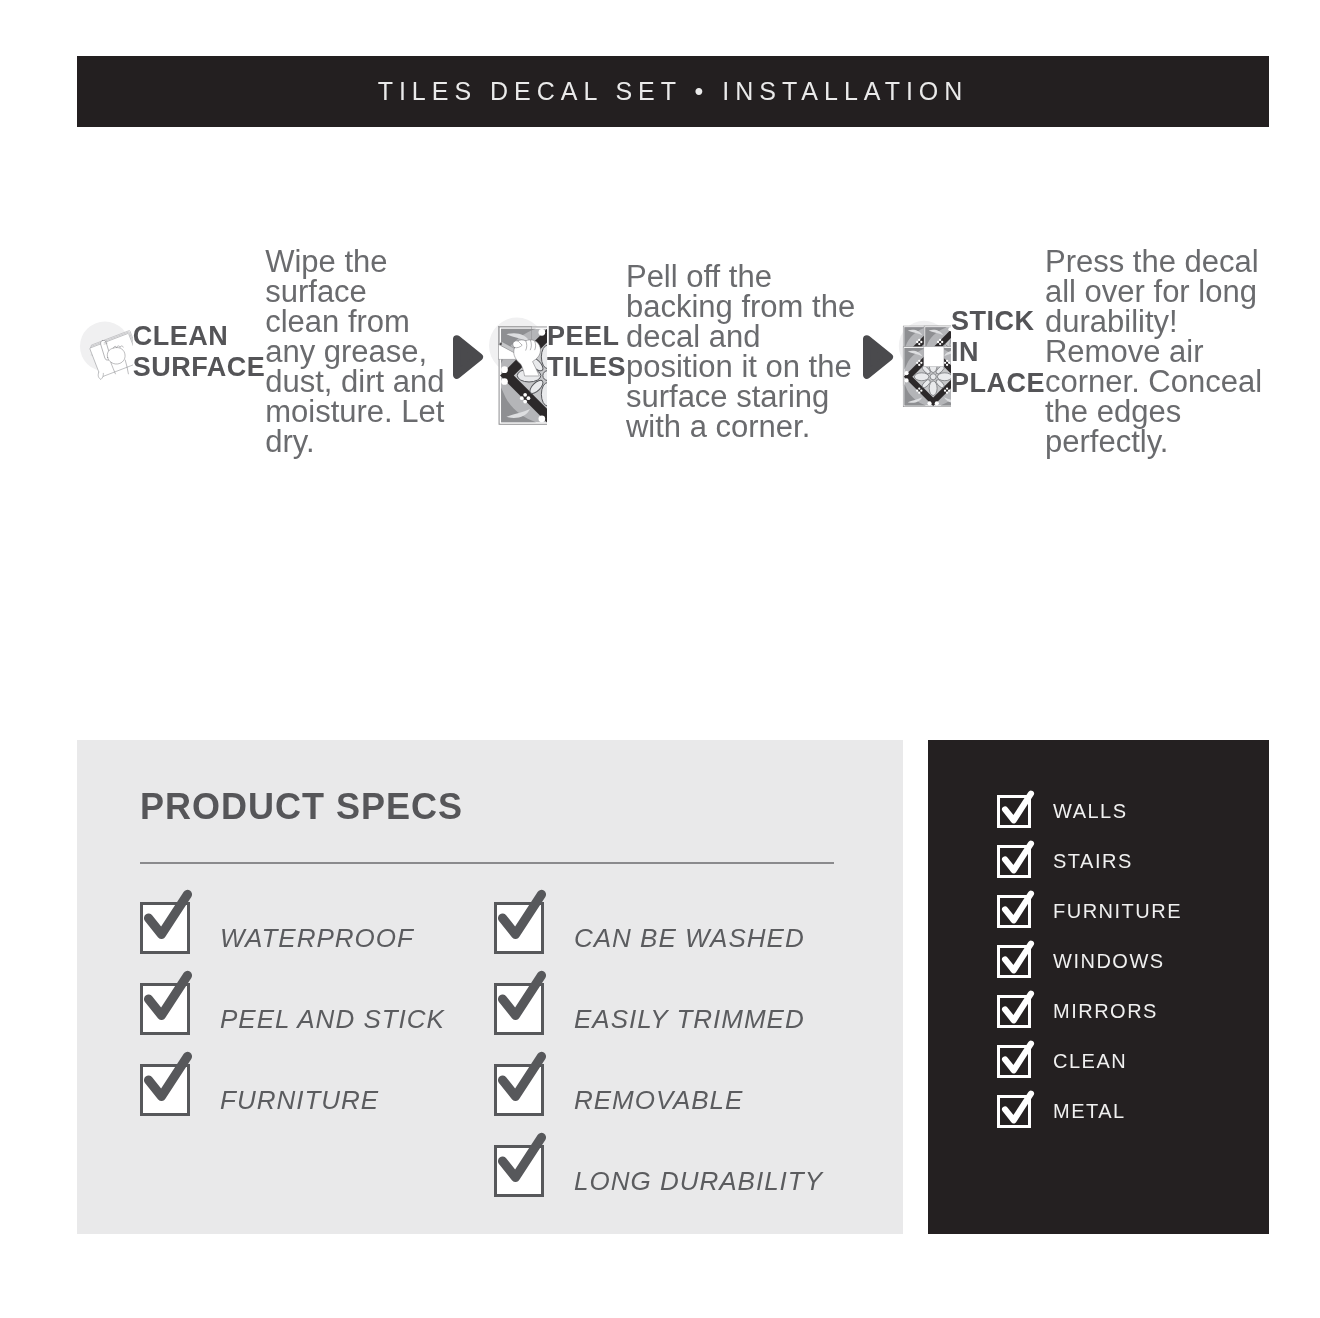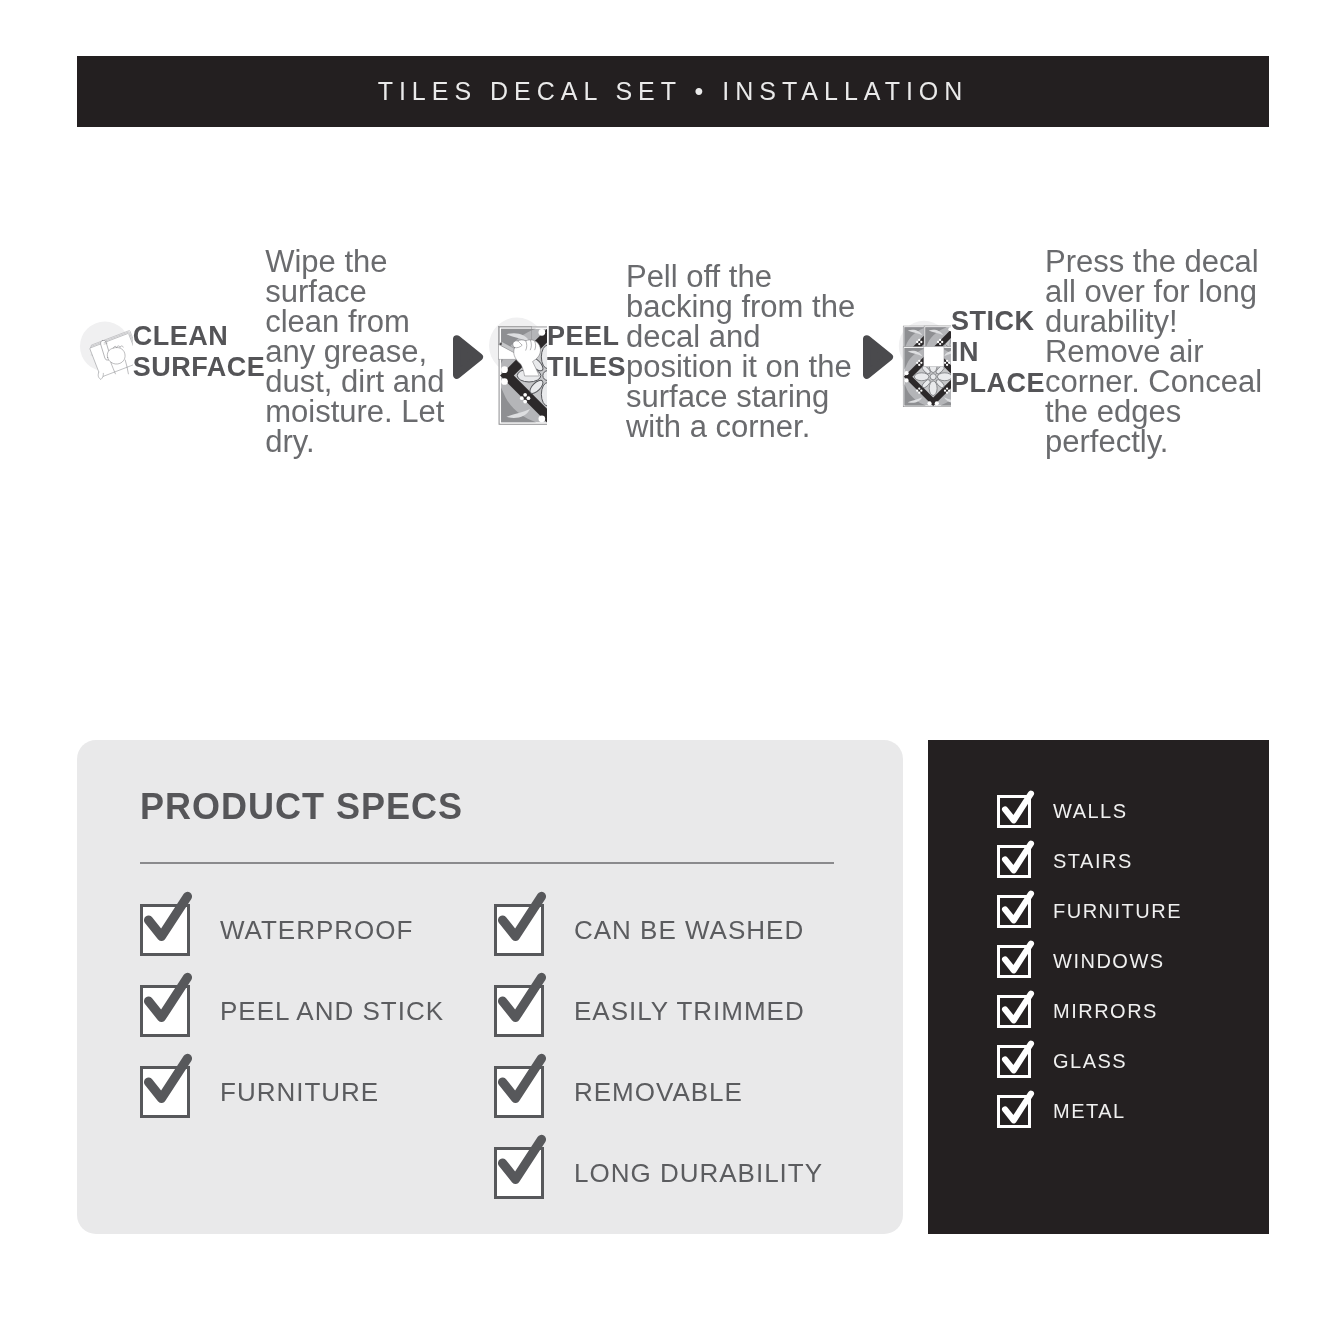--- a/index.html
+++ b/index.html
@@ -14,25 +14,25 @@
   
   .steps{position:absolute;left:77px;top:196px;width:1192px;display:flex;justify-content:space-between;}
   .step{width:372px;display:flex;flex-direction:row;align-items:center;text-align:left;}
   .illus{width:300px;height:300px;display:block;}
   .step h2{margin:12px 0 0 0;font-size:27px;font-weight:bold;color:#545457;letter-spacing:0.5px;}
   .step p{margin:11px 0 0 0;font-size:31px;line-height:30px;color:#6a6b6e;max-width:360px;}
   .arrow{margin-top:132px;flex:0 0 auto;}
 
   
   .bottom{position:absolute;left:77px;top:740px;width:1192px;height:494px;}
-  .specs{position:absolute;left:0;top:0;width:826px;height:494px;background:#e9e9ea;border-radius:19px;}
+  .specs{position:absolute;left:0;top:0;width:826px;height:494px;background:#e9e9ea;}
   .specs h2{margin:0;padding:46px 0 0 63px;font-size:36px;font-weight:bold;color:#565659;letter-spacing:1px;}
   .rule{margin:34px 0 0 63px;width:694px;height:2px;background:#8a8a8d;}
   .spec-grid{display:grid;grid-template-columns:354px auto;margin:42px 0 0 63px;}
-  .spec-item{display:flex;align-items:center;height:48px;margin-bottom:33px;}
+  .spec-item{display:flex;align-items:flex-end;height:48px;margin-bottom:33px;font-style:italic;}
   .spec-box{position:relative;width:44px;height:46px;background:#ffffff;border:3px solid #57585b;flex:0 0 auto;}
   .spec-box svg{position:absolute;left:-2px;top:-18px;width:54px;height:58px;color:#57585b;}
   .spec-label{margin-left:30px;font-size:26px;color:#5b5c5f;letter-spacing:1px;white-space:nowrap;}
 
   .surfaces{position:absolute;left:851px;top:0;width:341px;height:494px;background:#242021;
             padding-top:55px;box-sizing:border-box;}
   .surf-item{display:flex;align-items:center;height:32px;margin:0 16px 18px 69px;}
   .surf-box{position:relative;width:28px;height:27px;background:transparent;border:3px solid #ffffff;flex:0 0 auto;}
   .surf-box svg{position:absolute;left:0px;top:-9px;width:36px;height:38px;color:#ffffff;}
   .surf-label{margin-left:22px;font-size:20px;color:#f0f0f0;letter-spacing:1.5px;white-space:nowrap;}
@@ -300,21 +300,21 @@
             </svg>
           </span>
         <span class="surf-label">MIRRORS</span>
       </div>
       <div class="surf-item">
         <span class="surf-box">
             <svg viewBox="0 0 100 100">
               <use href="#check-mark"></use>
             </svg>
           </span>
-        <span class="surf-label">GLASS</span>
+        <span class="surf-label">CLEAN</span>
       </div>
       <div class="surf-item">
         <span class="surf-box">
             <svg viewBox="0 0 100 100">
               <use href="#check-mark"></use>
             </svg>
           </span>
         <span class="surf-label">METAL</span>
       </div>
     </div>

